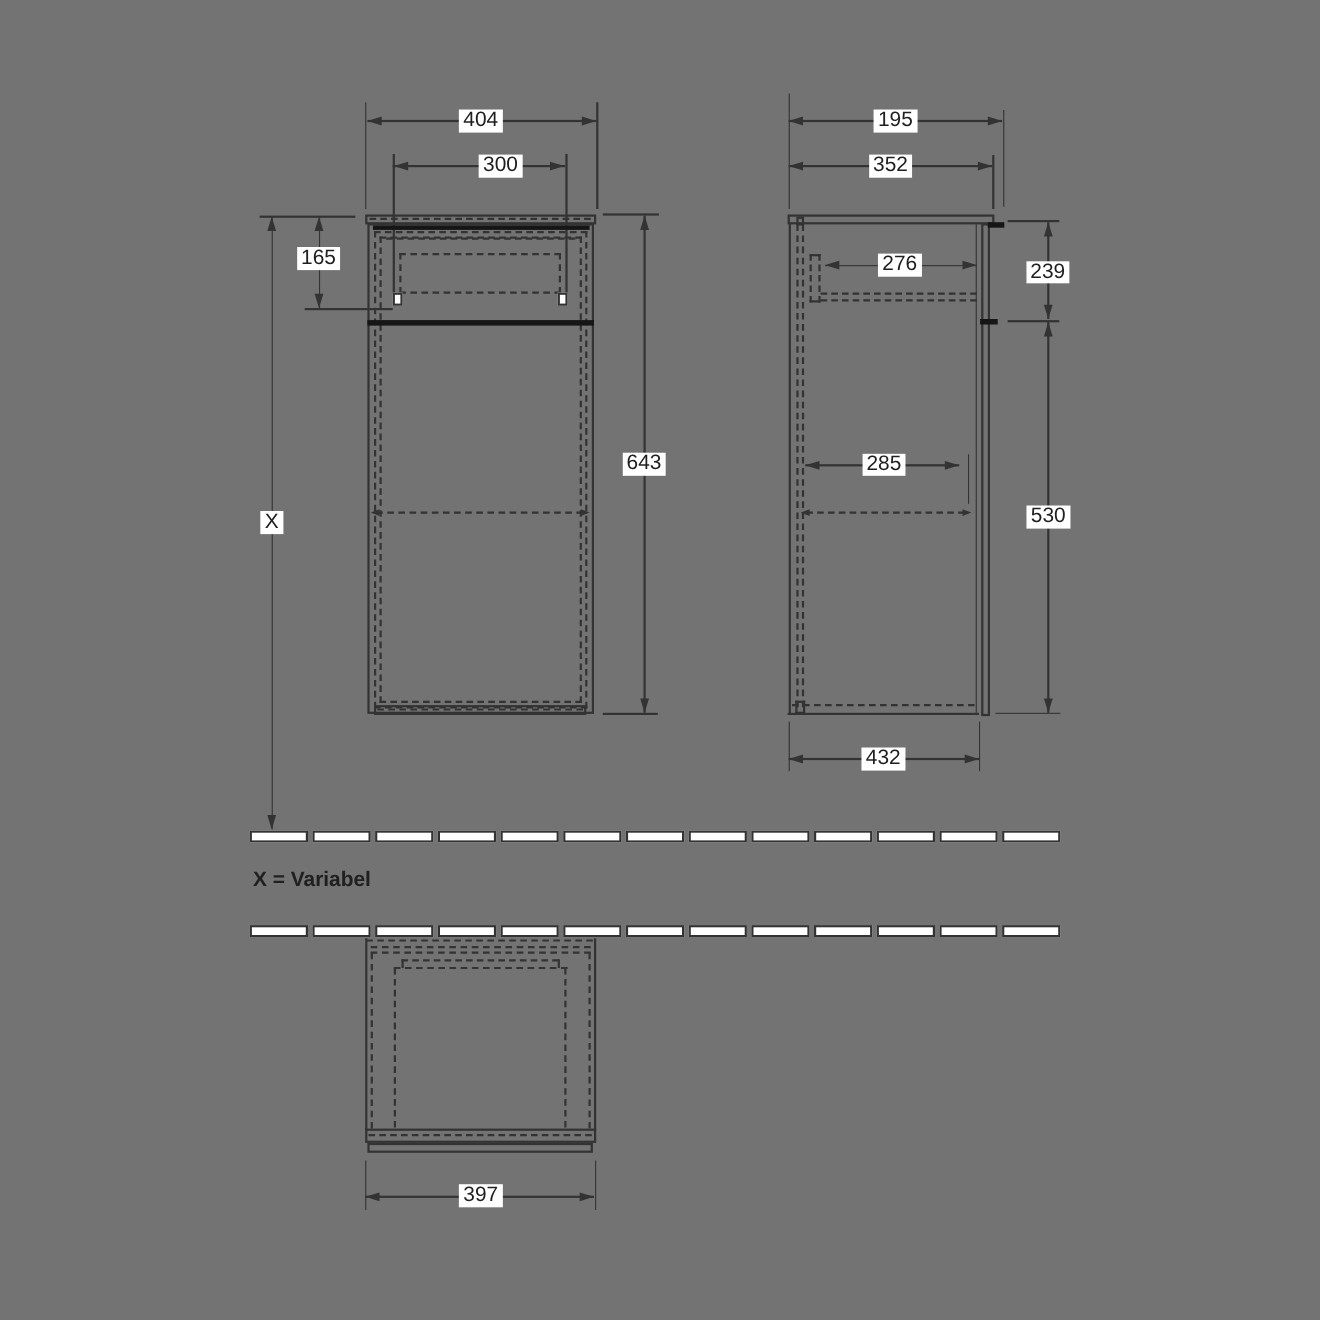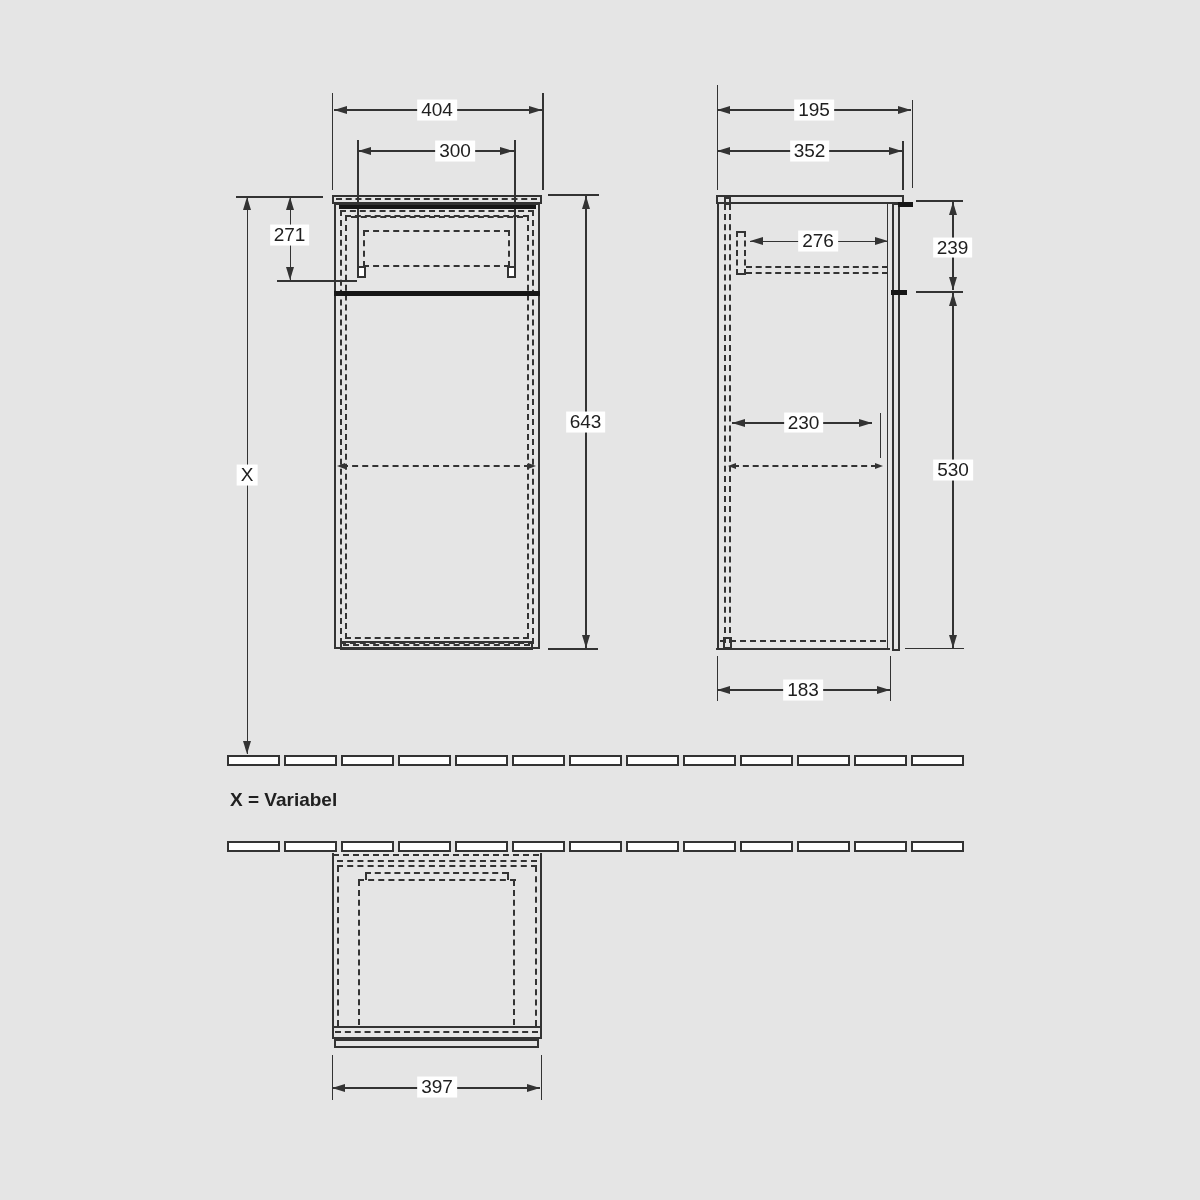--- a/index.html
+++ b/index.html
@@ -3,21 +3,21 @@
 <meta charset="utf-8">
 <style>
   :root{
     --line:#333333;
     --dark:#161616;
     --text:#202020;
   }
   html,body{margin:0;padding:0;background:#fff;}
   *{box-sizing:border-box;}
   #canvas{
-    position:relative;width:1200px;height:1200px;background:#e5e5e5;overflow:hidden;
+    position:relative;width:1200px;height:1200px;background:#737373;overflow:hidden;
     font-family:"Liberation Sans",sans-serif;
   }
   .hl{position:absolute;background:var(--line);height:1.6px;}
   .hl3{position:absolute;background:var(--line);height:2.6px;}
   .vl{position:absolute;background:var(--line);width:1.6px;}
   .vl2{position:absolute;background:var(--line);width:2px;}
   .hd{position:absolute;height:0;border-top:2px dashed var(--line);}
   .hd3{position:absolute;height:0;border-top:2.6px dashed var(--line);}
   .vd{position:absolute;width:0;border-left:2px dashed var(--line);}
   .bxt{position:absolute;border:2px solid var(--line);background:transparent;}
@@ -63,21 +63,21 @@
 
   <div class="vl" style="left:246.5px;top:197px;height:557px;"></div>
   <div class="aru" style="left:243.3px;top:197px;"></div>
   <div class="ard" style="left:243.3px;top:741px;"></div>
   <div class="lbl" style="left:247px;top:475px;">X</div>
 
   <div class="vl" style="left:289.5px;top:197px;height:83px;"></div>
   <div class="aru" style="left:286.3px;top:197px;"></div>
   <div class="ard" style="left:286.3px;top:267px;"></div>
   <div class="hl" style="left:277px;top:280px;width:80px;"></div>
-  <div class="lbl" style="left:289.5px;top:235px;">271</div>
+  <div class="lbl" style="left:289.5px;top:235px;">165</div>
 
   <div class="hl" style="left:548px;top:194px;width:51px;"></div>
   <div class="hl" style="left:548px;top:648px;width:50px;"></div>
   <div class="vl" style="left:585px;top:196px;height:452px;"></div>
   <div class="aru" style="left:581.8px;top:196px;"></div>
   <div class="ard" style="left:581.8px;top:635px;"></div>
   <div class="lbl" style="left:585.5px;top:422px;">643</div>
 
   <div class="bxt" style="left:331.5px;top:194.5px;width:210px;height:9px;"></div>
   <div class="hd" style="left:336px;top:198px;width:201px;"></div>
@@ -136,36 +136,36 @@
   <div class="vl" style="left:952px;top:292px;height:356px;"></div>
   <div class="aru" style="left:948.8px;top:293px;"></div>
   <div class="ard" style="left:948.8px;top:635px;"></div>
   <div class="lbl" style="left:953px;top:470px;">530</div>
   <div class="hl" style="left:905px;top:647.5px;width:59px;"></div>
 
   <div class="hl" style="left:732px;top:422px;width:140px;"></div>
   <div class="arl" style="left:732px;top:418.8px;"></div>
   <div class="arr" style="left:859px;top:418.8px;"></div>
   <div class="vl" style="left:879.5px;top:413px;height:45px;"></div>
-  <div class="lbl" style="left:803.5px;top:422.5px;">230</div>
+  <div class="lbl" style="left:803.5px;top:422.5px;">285</div>
 
   <div class="hd3" style="left:733px;top:464.5px;width:144px;"></div>
   <div class="tipl" style="left:728px;top:462.8px;"></div>
   <div class="tipr" style="left:875px;top:462.8px;"></div>
 
   <div class="hd" style="left:720px;top:639.5px;width:166px;"></div>
   <div class="db" style="left:723px;top:636.5px;width:9px;height:12px;"></div>
   <div class="hl3" style="left:716px;top:647.5px;width:174px;"></div>
 
   <div class="vl" style="left:716.5px;top:656px;height:45px;"></div>
   <div class="vl" style="left:889.5px;top:656px;height:45px;"></div>
   <div class="hl" style="left:717px;top:689px;width:173px;"></div>
   <div class="arl" style="left:717px;top:685.8px;"></div>
   <div class="arr" style="left:877px;top:685.8px;"></div>
-  <div class="lbl" style="left:803px;top:690px;">183</div>
+  <div class="lbl" style="left:803px;top:690px;">432</div>
 
   <div class="hatch-row" style="left:227px;top:755px;width:747px;height:11px;">
     <div class="seg"></div>
       <div class="seg"></div>
       <div class="seg"></div>
       <div class="seg"></div>
       <div class="seg"></div>
       <div class="seg"></div>
       <div class="seg"></div>
       <div class="seg"></div>

